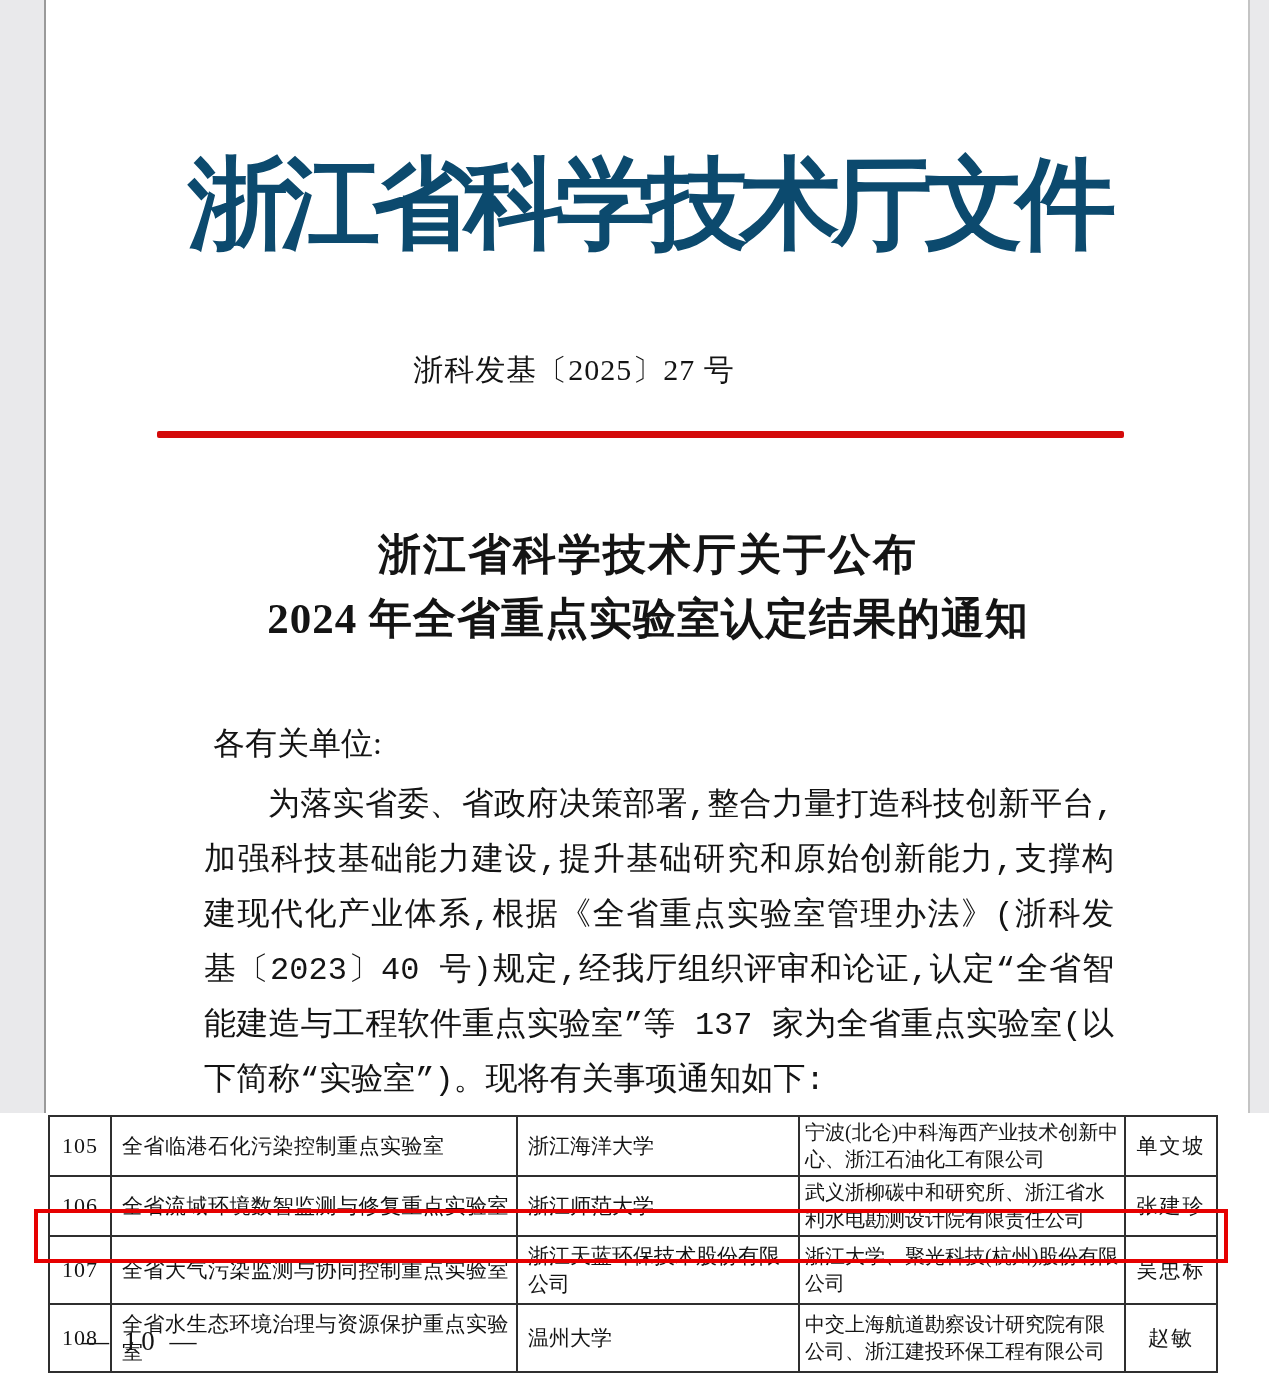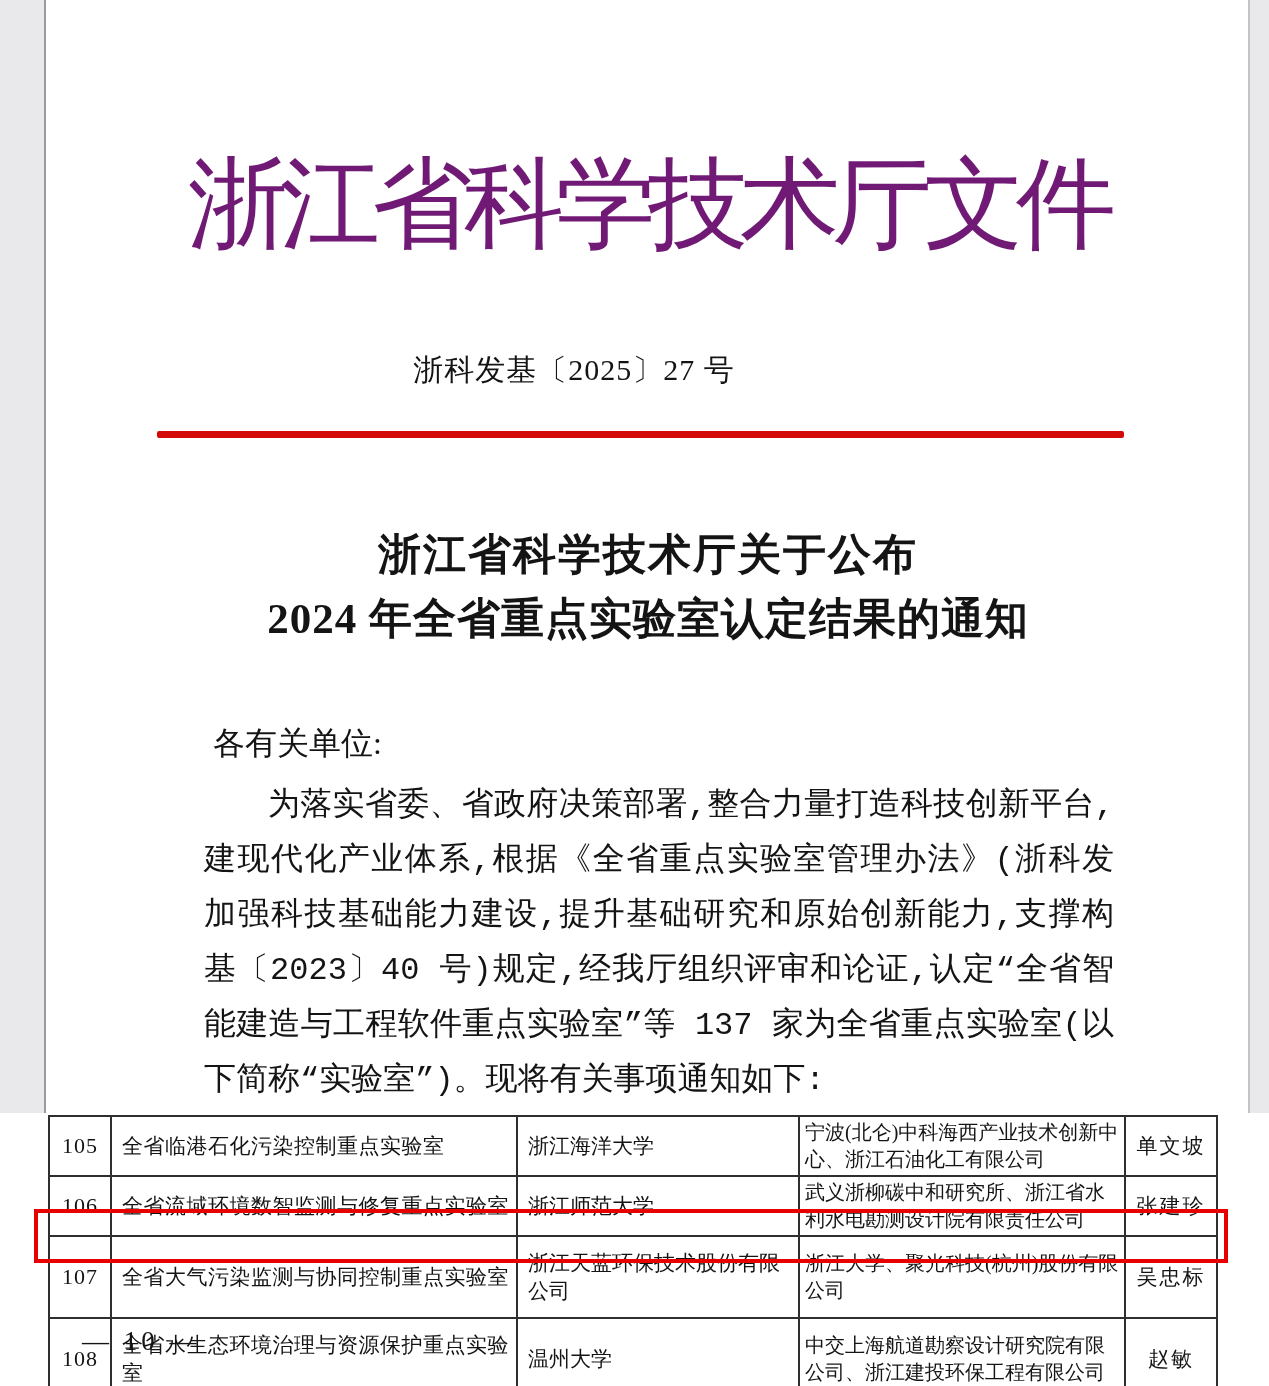--- a/index.html
+++ b/index.html
@@ -18,22 +18,22 @@
     box-sizing:border-box;
   }
   .table-strip{
     position:absolute;left:0;top:1113px;width:1269px;height:273px;
     background:#ffffff;
   }
   
   .header-title{
     position:absolute;left:46px;top:138px;width:1204px;
     text-align:center;
-    font-size:100px;font-weight:normal;letter-spacing:-8px;
-    color:#701a75;white-space:nowrap;
+    font-size:100px;font-weight:bold;letter-spacing:-8px;
+    color:#0c4a6e;white-space:nowrap;
   }
   .doc-number{
     position:absolute;left:46px;top:350px;width:1056px;
     text-align:center;font-size:30px;letter-spacing:1px;
   }
   .red-rule{
     position:absolute;left:157px;top:431px;width:967px;height:7px;
     background:#d40a0a;border-radius:2px;
   }
   
@@ -63,21 +63,21 @@
   }
   .body-line.indent{text-indent:2em;}
   
   .results-table{
     position:absolute;left:48px;top:1115px;
     border-collapse:collapse;table-layout:fixed;width:1168px;
   }
   .results-table td{
     border:2px solid #2f2f2f;
     font-size:21px;
-    padding:12px 6px;
+    padding:5px 6px;
     vertical-align:middle;
     overflow:hidden;
   }
   .results-table td.c-no{text-align:center;font-size:22px;letter-spacing:1px;}
   .results-table td.c-lab{text-align:left;padding-left:10px;letter-spacing:0.5px;}
   .results-table td.c-host{text-align:left;padding-left:10px;}
   .results-table td.c-partners{text-align:left;font-size:20px;line-height:27px;padding:2px 5px;}
   .results-table td.c-director{text-align:center;letter-spacing:2px;}
   tr.r105{height:48px;} tr.r106{height:52px;} tr.r107{height:52px;} tr.r108{height:47px;}
   .highlight-box{
@@ -104,22 +104,22 @@
 
 <div class="red-rule"></div>
 
 <div class="notice-title-1">浙江省科学技术厅关于公布</div>
 <div class="notice-title-2">2024 年全省重点实验室认定结果的通知</div>
 
 <div class="salutation">各有关单位:</div>
 
 <div class="body-para">
   <div class="body-line jl indent">为落实省委、省政府决策部署,整合力量打造科技创新平台,</div>
+  <div class="body-line jl">加强科技基础能力建设,提升基础研究和原始创新能力,支撑构</div>
   <div class="body-line jl">建现代化产业体系,根据《全省重点实验室管理办法》(浙科发</div>
-  <div class="body-line jl">加强科技基础能力建设,提升基础研究和原始创新能力,支撑构</div>
   <div class="body-line jl">基〔2023〕40 号)规定,经我厅组织评审和论证,认定“全省智</div>
   <div class="body-line jl">能建造与工程软件重点实验室”等 137 家为全省重点实验室(以</div>
   <div class="body-line">下简称“实验室”)。现将有关事项通知如下:</div>
 </div>
 
 <table class="results-table">
   <colgroup>
     <col style="width:62px">
       <col style="width:406px">
       <col style="width:282px">

